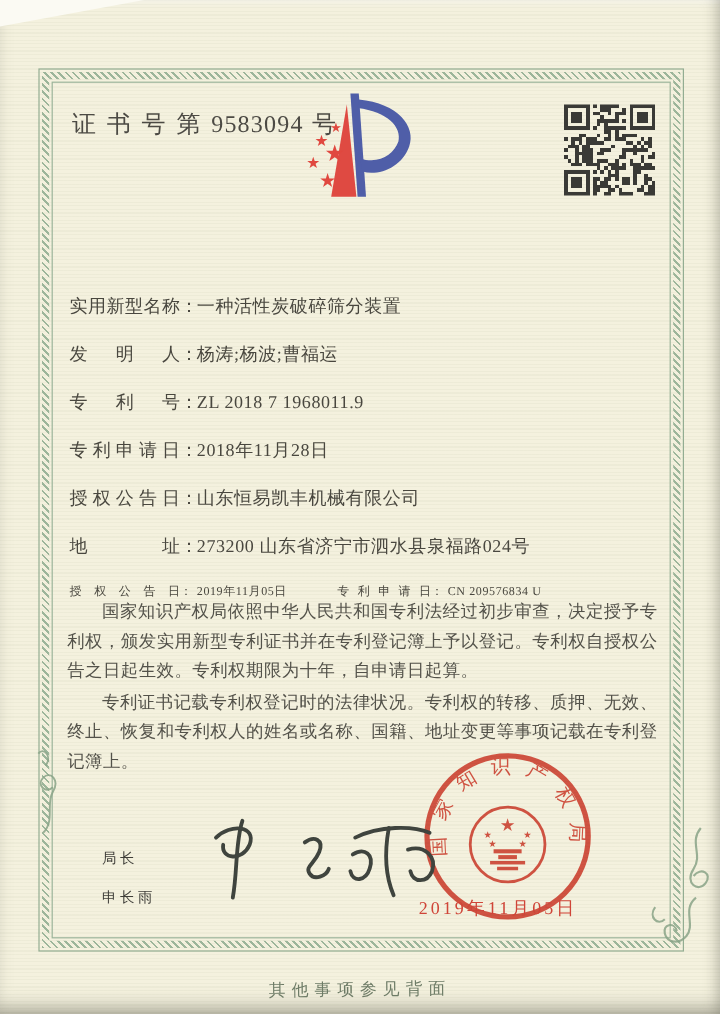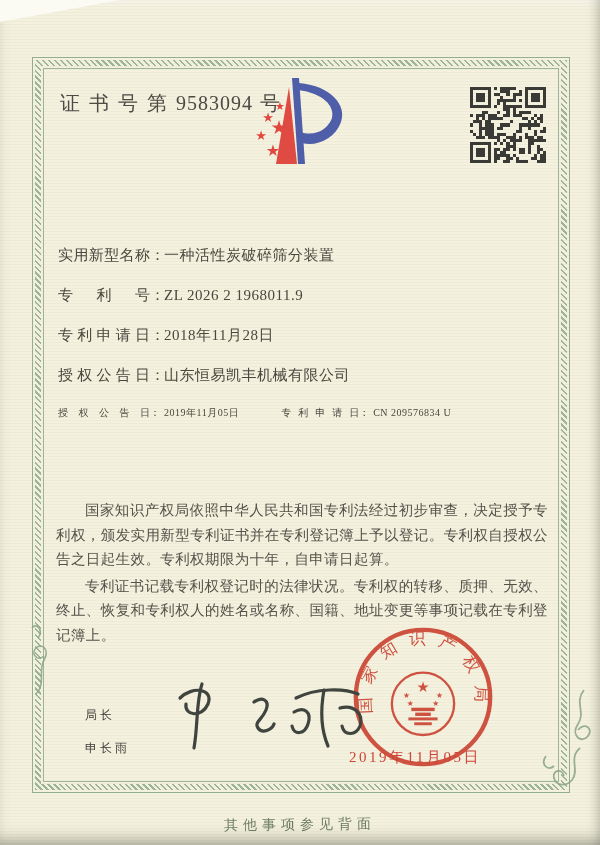--- a/index.html
+++ b/index.html
@@ -426,27 +426,33 @@
       <rect x="23" y="24" width="1" height="1" fill="#3a3a36"></rect>
       <rect x="24" y="24" width="1" height="1" fill="#3a3a36"></rect>
     </svg>
 
 
   <div class="fields">
     <div class="field-row">
       <span class="field-label">实用新型名称</span><span class="colon">：</span><span class="field-value">一种活性炭破碎筛分装置</span>
     </div>
     <div class="field-row">
-      <span class="field-label">专利号</span><span class="colon">：</span><span class="field-value">ZL 2026 2 1968011.9</span>
+      <span class="field-label">发明人</span><span class="colon">：</span><span class="field-value">杨涛;杨波;曹福运</span>
+    </div>
+    <div class="field-row">
+      <span class="field-label">专利号</span><span class="colon">：</span><span class="field-value">ZL 2018 7 1968011.9</span>
     </div>
     <div class="field-row">
       <span class="field-label">专利申请日</span><span class="colon">：</span><span class="field-value">2018年11月28日</span>
     </div>
     <div class="field-row">
       <span class="field-label">授权公告日</span><span class="colon">：</span><span class="field-value">山东恒易凯丰机械有限公司</span>
+    </div>
+    <div class="field-row">
+      <span class="field-label">地址</span><span class="colon">：</span><span class="field-value">273200 山东省济宁市泗水县泉福路024号</span>
     </div>
     <div class="grant-row">
       <div>
         <span class="field-label">授权公告日</span><span class="colon">：</span><span class="field-value">2019年11月05日</span>
       </div>
       <div class="grant-right">
         <span class="field-label">专利申请日</span><span class="colon">：</span><span class="field-value">CN 209576834 U</span>
       </div>
     </div>
   </div>

